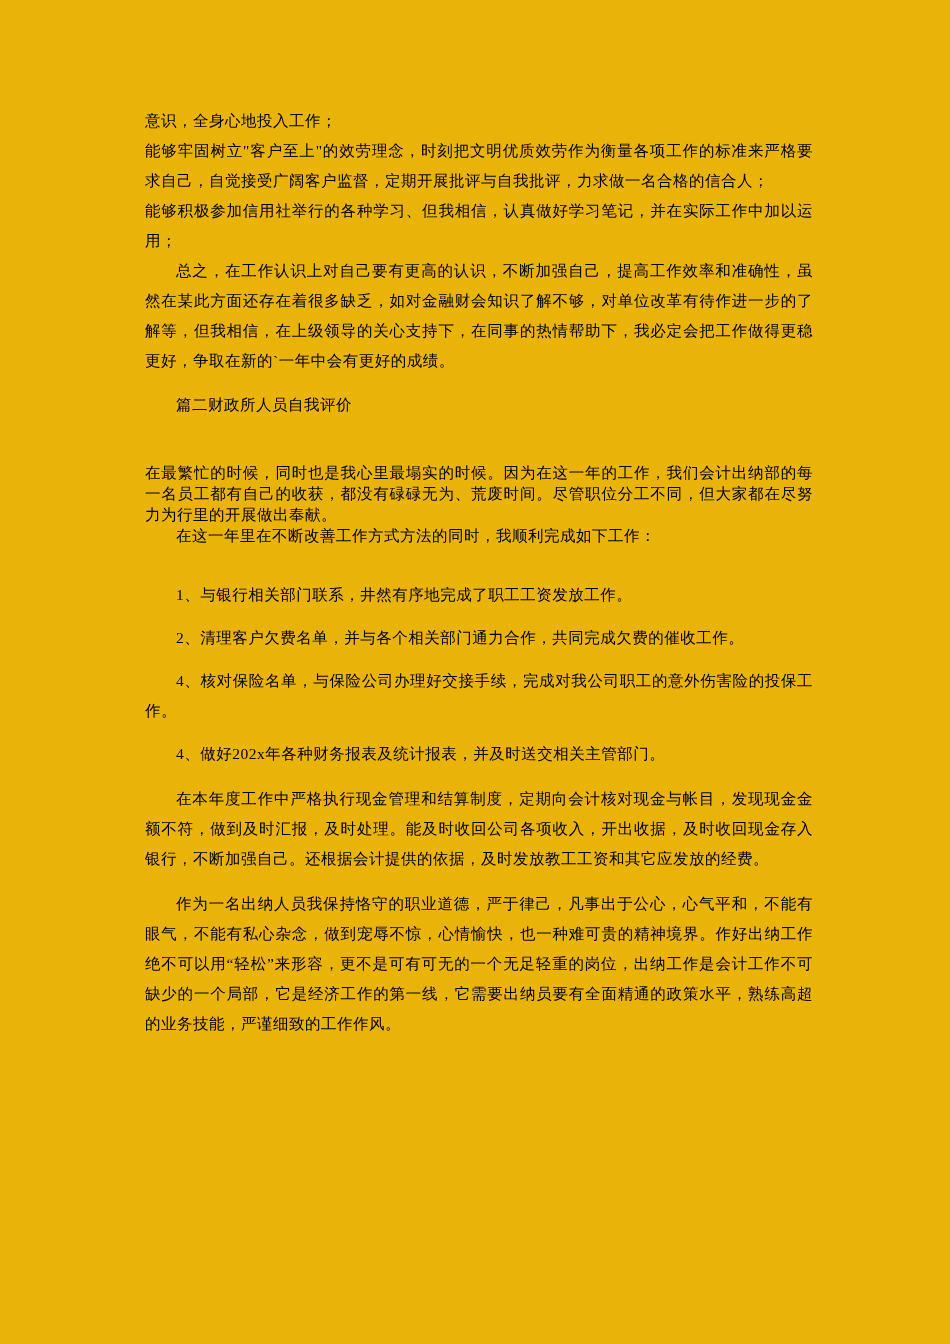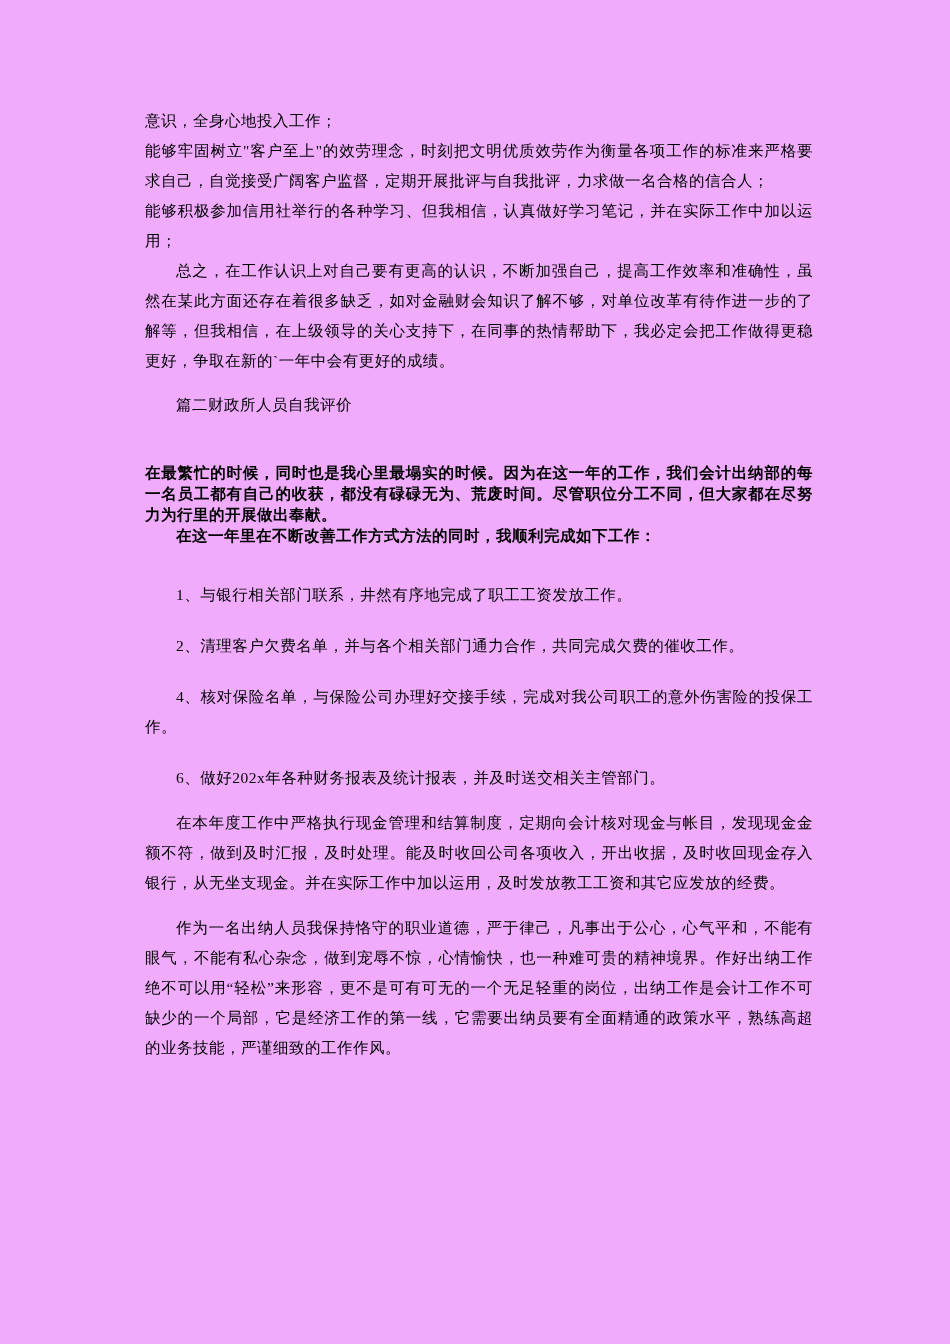--- a/index.html
+++ b/index.html
@@ -4,65 +4,64 @@
 <style>
   html, body {
     margin: 0;
     padding: 0;
     background: #ffffff;
   }
   .page {
     position: relative;
     width: 950px;
     height: 1344px;
-    background: #f0abfc;
+    background: #eab308;
     overflow: hidden;
     font-family: "Liberation Serif", "DejaVu Serif", serif;
     color: #000000;
   }
   .doc-body {
     position: absolute;
     top: 106px;
     left: 145px;
     width: 668px;
   }
   .para {
     margin: 0;
     font-size: 15.5px;
     line-height: 30px;
     text-align: justify;
     letter-spacing: 0.5px;
     word-break: break-all;
   }
   .para.tight {
     line-height: 21px;
-    font-weight: bold;
   }
   .para.indent {
     text-indent: 2em;
   }
   .gap-sm  { margin-top: 14px; }
   .gap-md  { }
   .gap-lg  { margin-top: 42px; }
-  .gap     { margin-top: 21px; }
+  .gap     { margin-top: 13px; }
   .gap-list{ margin-top: 34px; }
   .gap2    { margin-top: 15px; }
 </style>
 </head>
 <body>
 
 <div class="page">
   <div class="doc-body">
     <p class="para">意识，全身心地投入工作；</p>
     <p class="para">能够牢固树立"客户至上"的效劳理念，时刻把文明优质效劳作为衡量各项工作的标准来严格要求自己，自觉接受广阔客户监督，定期开展批评与自我批评，力求做一名合格的信合人；</p>
     <p class="para">能够积极参加信用社举行的各种学习、但我相信，认真做好学习笔记，并在实际工作中加以运用；</p>
     <p class="para indent gap-md">总之，在工作认识上对自己要有更高的认识，不断加强自己，提高工作效率和准确性，虽然在某此方面还存在着很多缺乏，如对金融财会知识了解不够，对单位改革有待作进一步的了解等，但我相信，在上级领导的关心支持下，在同事的热情帮助下，我必定会把工作做得更稳更好，争取在新的`一年中会有更好的成绩。</p>
     <p class="para indent gap-sm">篇二财政所人员自我评价</p>
     <p class="para tight gap-lg">在最繁忙的时候，同时也是我心里最塌实的时候。因为在这一年的工作，我们会计出纳部的每一名员工都有自己的收获，都没有碌碌无为、荒废时间。尽管职位分工不同，但大家都在尽努力为行里的开展做出奉献。</p>
     <p class="para tight indent">在这一年里在不断改善工作方式方法的同时，我顺利完成如下工作：</p>
     <p class="para indent gap-list">1、与银行相关部门联系，井然有序地完成了职工工资发放工作。</p>
     <p class="para indent gap">2、清理客户欠费名单，并与各个相关部门通力合作，共同完成欠费的催收工作。</p>
     <p class="para indent gap">4、核对保险名单，与保险公司办理好交接手续，完成对我公司职工的意外伤害险的投保工作。</p>
-    <p class="para indent gap">6、做好202x年各种财务报表及统计报表，并及时送交相关主管部门。</p>
-    <p class="para indent gap2">在本年度工作中严格执行现金管理和结算制度，定期向会计核对现金与帐目，发现现金金额不符，做到及时汇报，及时处理。能及时收回公司各项收入，开出收据，及时收回现金存入银行，从无坐支现金。并在实际工作中加以运用，及时发放教工工资和其它应发放的经费。</p>
+    <p class="para indent gap">4、做好202x年各种财务报表及统计报表，并及时送交相关主管部门。</p>
+    <p class="para indent gap2">在本年度工作中严格执行现金管理和结算制度，定期向会计核对现金与帐目，发现现金金额不符，做到及时汇报，及时处理。能及时收回公司各项收入，开出收据，及时收回现金存入银行，不断加强自己。还根据会计提供的依据，及时发放教工工资和其它应发放的经费。</p>
     <p class="para indent gap2">作为一名出纳人员我保持恪守的职业道德，严于律己，凡事出于公心，心气平和，不能有眼气，不能有私心杂念，做到宠辱不惊，心情愉快，也一种难可贵的精神境界。作好出纳工作绝不可以用“轻松”来形容，更不是可有可无的一个无足轻重的岗位，出纳工作是会计工作不可缺少的一个局部，它是经济工作的第一线，它需要出纳员要有全面精通的政策水平，熟练高超的业务技能，严谨细致的工作作风。</p>
   </div>
 </div>
 
 </body></html>

